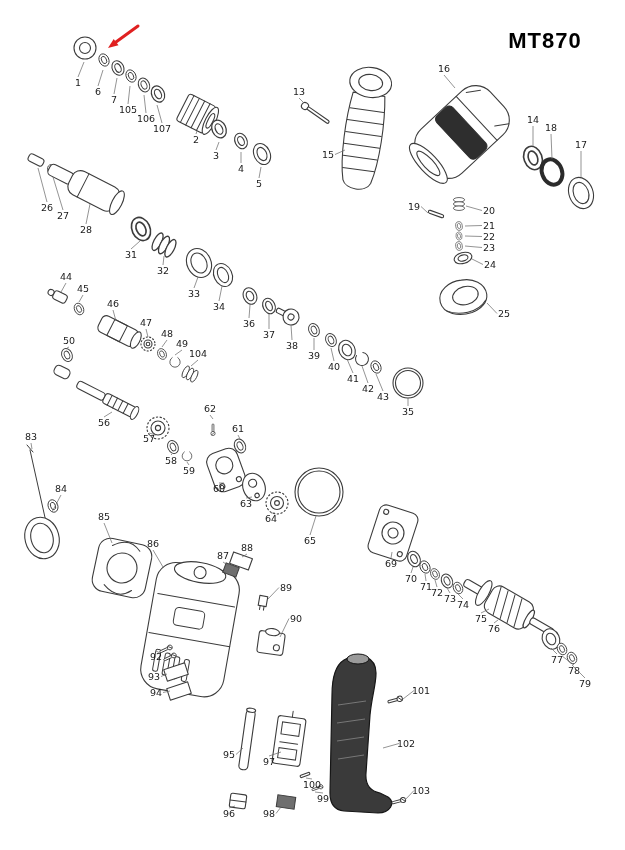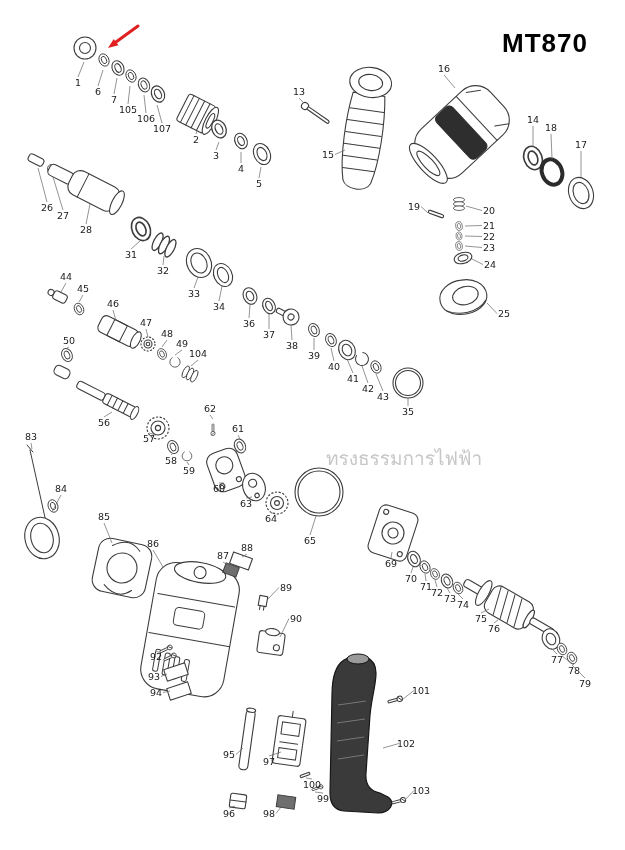--- a/index.html
+++ b/index.html
@@ -1,36 +1,35 @@
 <!DOCTYPE html>
 <html><head>
 <meta charset="utf-8">
 <style>
   html,body{margin:0;padding:0;background:#fff;}
   .page{position:relative;width:625px;height:850px;background:#fff;overflow:hidden;
         font-family:"DejaVu Sans",sans-serif;}
   .watermark{position:absolute;left:326px;top:443px;font-size:19px;color:#c7c7c7;
              white-space:nowrap;z-index:0;font-family:"DejaVu Sans",sans-serif;}
   svg.diagram{position:absolute;left:0;top:0;z-index:1;}
-  .title{position:absolute;left:478px;top:28px;width:134px;text-align:center;font-size:26px;
+  .title{position:absolute;left:478px;top:28px;width:134px;text-align:center;font-size:22px;
          font-weight:bold;letter-spacing:1px;color:#000;z-index:2;
          font-family:"Liberation Sans",sans-serif;}
   .p{fill:#fff;stroke:#3c3c3c;stroke-width:1.1;stroke-linejoin:round;}
   .ln{fill:none;stroke:#3c3c3c;stroke-width:1;stroke-linecap:round;}
   .dk{fill:#2e2e2e;stroke:#2e2e2e;}
   .gy{fill:#6f6f6f;stroke:#3c3c3c;stroke-width:1;}
   text.part-num{font:9.5px "DejaVu Sans",sans-serif;fill:#1a1a1a;text-anchor:middle;}
   .leader{stroke:#666;stroke-width:0.7;fill:none;}
 </style>
 </head>
 <body>
 
 <div class="page">
 
-  <div class="watermark" style="color: rgb(199, 199, 199);">ทรงธรรมการไฟฟ้า</div>
 
   <svg class="diagram" width="625" height="850" viewBox="0 0 625 850">
     <defs>
       <g id="washer">
           <ellipse class="p" rx="6" ry="8"></ellipse>
           <ellipse class="p" rx="3" ry="4.8"></ellipse>
         </g>
       <g id="screw">
           <rect class="p" x="0" y="-1.3" width="11" height="2.6" rx="1.2"></rect>
           <circle class="p" cx="13.5" cy="0" r="3"></circle>

